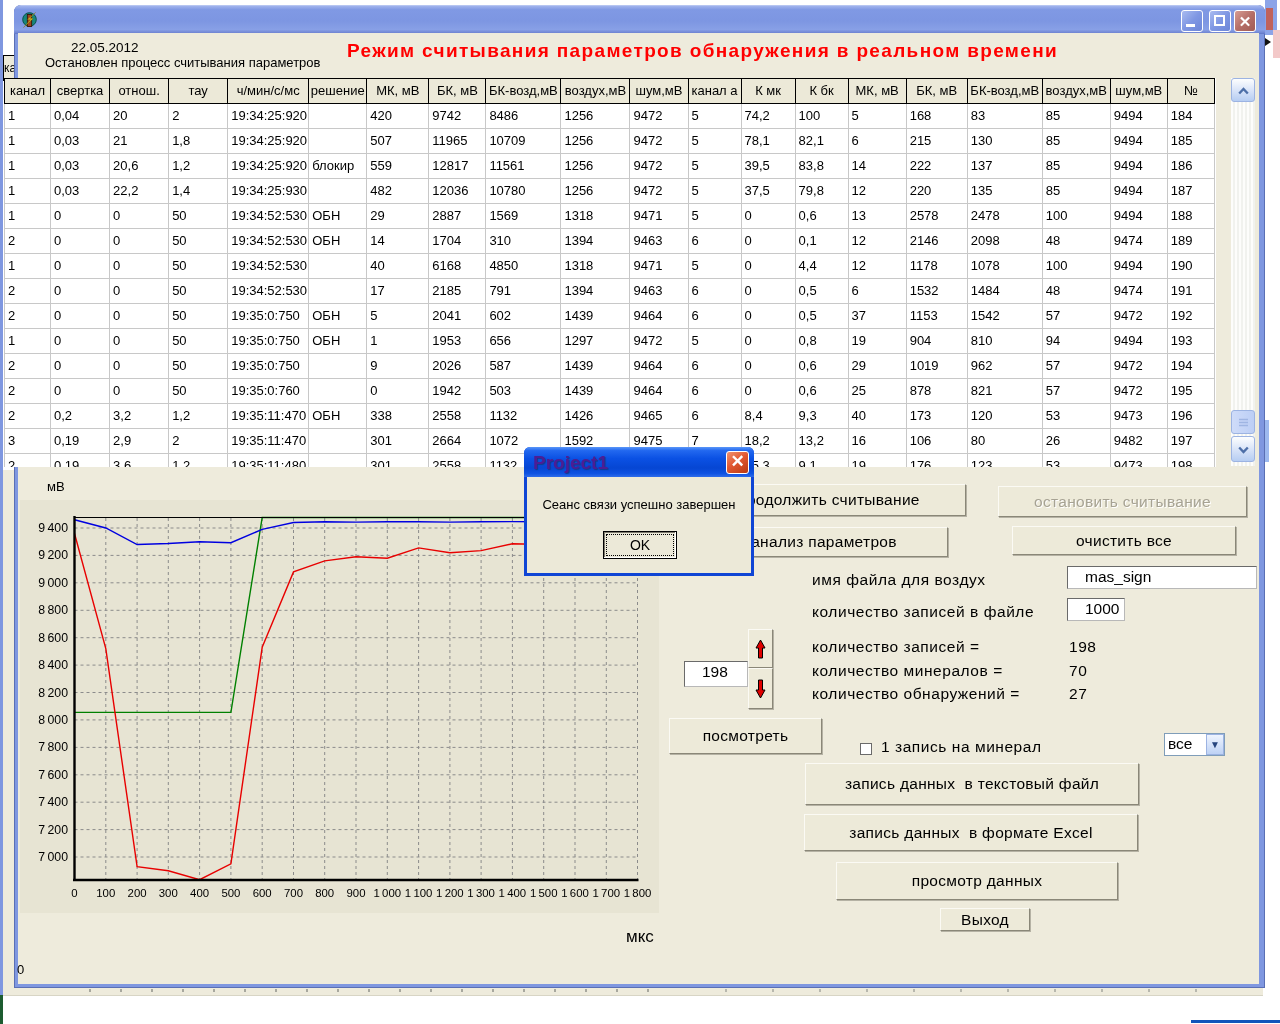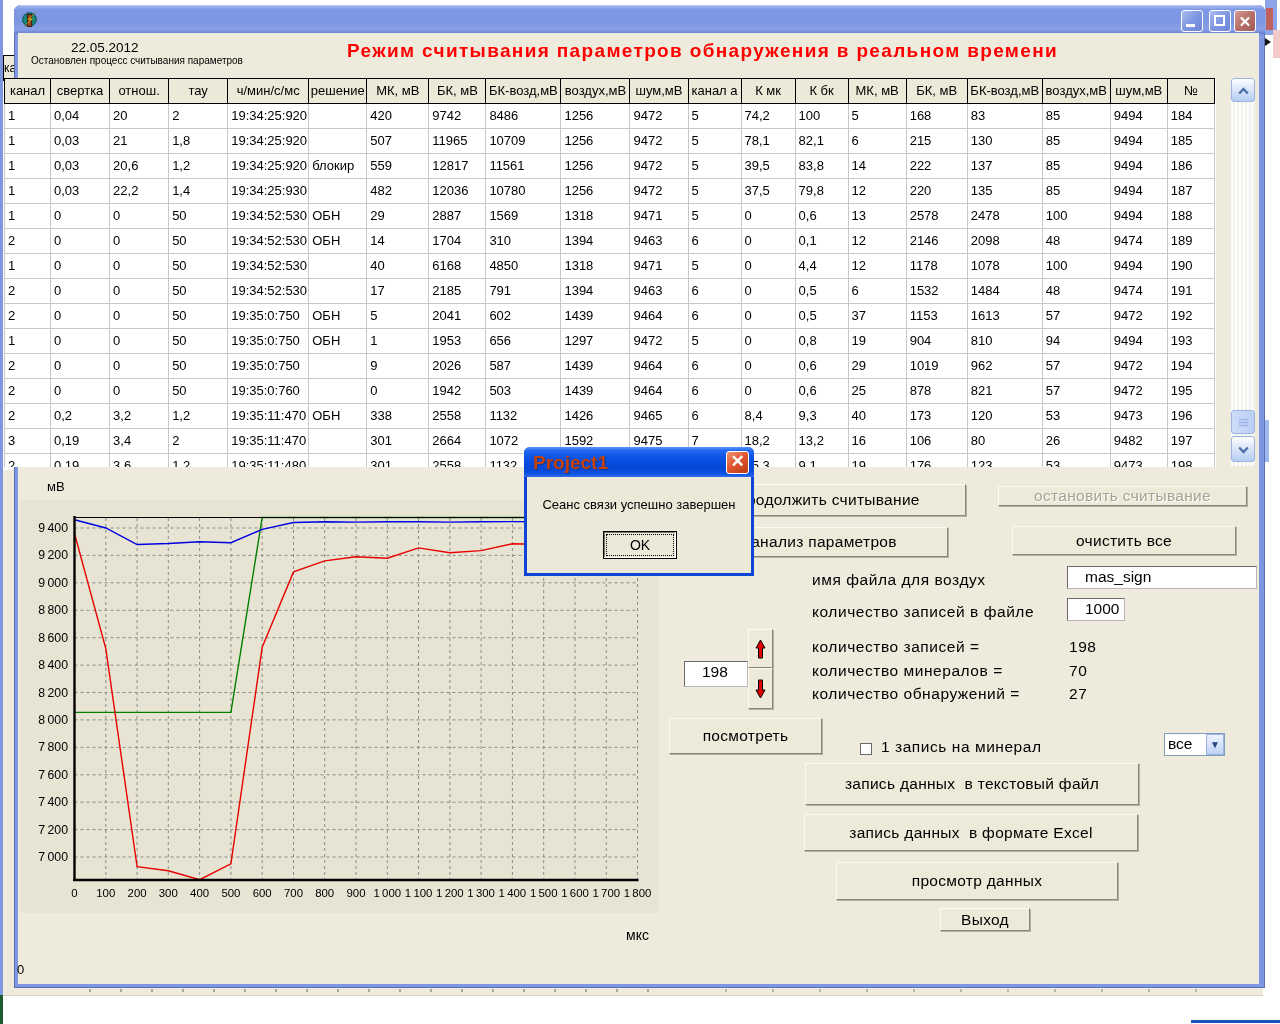--- a/index.html
+++ b/index.html
@@ -9,54 +9,54 @@
  box-shadow:0 0 0 1px #5a6fb4 inset}
 #tb{left:14px;top:5px;width:1251px;height:29px;border-radius:7px 7px 0 0;
  background:linear-gradient(180deg,#c3d0f3 0%,#9db0ec 5%,#8099e4 16%,#7d96e2 55%,#88a0e6 85%,#7085d2 96%,#5f76c4 100%)}
 #client{left:18px;top:33px;width:1241px;height:951px;background:#eeebdc}
 .tbtn{position:absolute;top:10px;width:22px;height:22px;border-radius:3px;border:1px solid #fff;
  color:#fff;text-align:center;line-height:20px;font-size:13px;
  background:linear-gradient(135deg,#a9bbf0 0%,#7f97e3 50%,#6d86d8 100%)}
 #closeb{background:linear-gradient(135deg,#d79c92 0%,#b56f68 50%,#a15c55 100%)}
 
 #date{left:71px;top:40px;font-size:13.5px}
-#stopped{left:31px;top:55px;font-size:10px}
+#stopped{left:45px;top:55px;font-size:13px}
 #redtitle{left:347px;top:40px;font-size:19px;font-weight:bold;color:#f00;letter-spacing:1.35px;white-space:nowrap}
 
 #tblwrap{left:4px;top:78px;width:1212px;height:389px;overflow:hidden;background:#fff}
 table{border-collapse:collapse;table-layout:fixed;width:1211px;font-size:13px}
 th{background:#ece9d8;border:1px solid #000;font-weight:normal;height:24px;font-size:13px;padding:0}
 td{border:1px solid #c8c8c8;height:24px;padding:0 0 0 3px;background:#fff;white-space:nowrap;overflow:hidden}
 tr,td{line-height:24px}
 table{border:1px solid #000}
 
 #sb{left:1231px;top:78px;width:24px;height:388px;background:
  repeating-linear-gradient(90deg,#fdfdfb 0 2px,#f1f2ee 2px 4px)}
 .sbb{position:absolute;left:0;width:24px;border-radius:3px;border:1px solid #9cb3e2;
  background:linear-gradient(180deg,#fdfefe 0%,#d6e2f8 55%,#b6cdf2 100%);text-align:center}
 
 #panel{left:20px;top:500px;width:639px;height:413px;background:#e7e4d3;
  border:1px solid;border-color:#fafaf2 #8f8d80 #8f8d80 #fafaf2}
 #chart{position:absolute;left:20px;top:500px}
 #mv{left:47px;top:479px;font-size:13px}
-#mks{left:626px;top:927px;font-size:14px}
+#mks{left:626px;top:927px;font-size:17px}
 #zero{left:17px;top:962px;font-size:13px}
 
 .btn{position:absolute;background:#edead9;border:1px solid;border-color:#fbfaf4 #8a8778 #8a8778 #fbfaf4;
  box-shadow:1px 1px 0 #b5b2a4;font-size:15.5px;letter-spacing:0.3px;text-align:center;color:#000;
  display:flex;align-items:center;justify-content:center}
 .lbl{position:absolute;font-size:15.5px;letter-spacing:0.55px;white-space:nowrap}
 .inp{position:absolute;background:#fff;border:1px solid #888;border-color:#6a6a6a #b8b8b8 #b8b8b8 #6a6a6a;
  font-size:15.5px;padding:1px 0 0 17px;white-space:nowrap}
 
 #dlg{left:524px;top:447px;width:230px;height:129px;background:#ece9d8;
  border:3px solid #0f45d5;border-radius:6px 6px 0 0}
 #dlgtb{left:524px;top:447px;width:230px;height:30px;border-radius:6px 6px 0 0;
  background:linear-gradient(180deg,#5a96f8 0%,#2268ef 12%,#0b51e4 38%,#0646d3 70%,#0e52e2 88%,#2e6cea 100%)}
-#dlgtitle{left:533px;top:452px;font-size:19px;font-weight:bold;color:#c2410c;text-shadow:1px 1px 1px #123b8d}
+#dlgtitle{left:533px;top:452px;font-size:19px;font-weight:bold;color:#4c1d95;text-shadow:1px 1px 1px #123b8d}
 #dlgclose{left:726px;top:451px;width:23px;height:23px;border-radius:3px;border:1px solid #fff;
  background:linear-gradient(145deg,#ee9371 0%,#e25932 45%,#ba3911 100%);
  color:#fff;font-size:17px;font-weight:bold;text-align:center;line-height:20px}
 #dlgmsg{left:527px;top:497px;width:224px;text-align:center;font-size:13px}
 #okbtn{left:603px;top:531px;width:74px;height:28px;background:#ece9d8;border:1px solid #000;
  box-shadow:-1px -1px 0 #fff inset,1px 1px 0 #7e7b6e inset;
  font-size:14px;text-align:center;line-height:26px}
 #okfocus{left:606px;top:534px;width:68px;height:22px;border:1px dotted #000}
 </style></head>
 <body>
@@ -331,21 +331,21 @@
           <td>5</td>
           <td>2041</td>
           <td>602</td>
           <td>1439</td>
           <td>9464</td>
           <td>6</td>
           <td>0</td>
           <td>0,5</td>
           <td>37</td>
           <td>1153</td>
-          <td>1613</td>
+          <td>1542</td>
           <td>57</td>
           <td>9472</td>
           <td>192</td>
         </tr>
 <tr>
           <td>1</td>
           <td>0</td>
           <td>0</td>
           <td>50</td>
           <td>19:35:0:750</td>
@@ -427,21 +427,21 @@
           <td>40</td>
           <td>173</td>
           <td>120</td>
           <td>53</td>
           <td>9473</td>
           <td>196</td>
         </tr>
 <tr>
           <td>3</td>
           <td>0,19</td>
-          <td>3,4</td>
+          <td>2,9</td>
           <td>2</td>
           <td>19:35:11:470</td>
           <td>&nbsp;</td>
           <td>301</td>
           <td>2664</td>
           <td>1072</td>
           <td>1592</td>
           <td>9475</td>
           <td>7</td>
           <td>18,2</td>
@@ -568,21 +568,21 @@
       <text x="617.5" y="397" text-anchor="middle" class="xl">1 800</text>
     </g>
 <style>.g{stroke:#8b8b8b} .al{font-size:12.3px} .xl{font-size:11.4px}</style>
 </svg>
 <div class="abs" id="mv">мВ</div>
 <div class="abs" id="mks">мкс</div>
 <div class="abs" id="zero">0</div>
 
 <div class="btn" style="left:692px;top:484px;width:274px;height:32px">продолжить считывание</div>
 <div class="btn" style="left:700px;top:527px;width:248px;height:30px">анализ параметров</div>
-<div class="btn" style="left:998px;top:486px;width:249px;height:20px;color:#a6a293;text-shadow:1px 1px 0 #fff">остановить считывание</div>
+<div class="btn" style="left:998px;top:486px;width:249px;height:31px;color:#a6a293;text-shadow:1px 1px 0 #fff">остановить считывание</div>
 <div class="btn" style="left:1012px;top:526px;width:224px;height:29px">очистить все</div>
 <div class="lbl" style="left:812px;top:571px">имя файла для воздух</div>
 <div class="inp" style="left:1067px;top:566px;width:190px;height:23px">mas_sign</div>
 <div class="lbl" style="left:812px;top:603px">количество записей в файле</div>
 <div class="inp" style="left:1067px;top:598px;width:58px;height:23px">1000</div>
 <div class="lbl" style="left:812px;top:638px">количество записей =</div>
 <div class="lbl" style="left:1069px;top:638px">198</div>
 <div class="lbl" style="left:812px;top:662px">количество минералов =</div>
 <div class="lbl" style="left:1069px;top:662px">70</div>
 <div class="lbl" style="left:812px;top:685px">количество обнаружений =</div>

